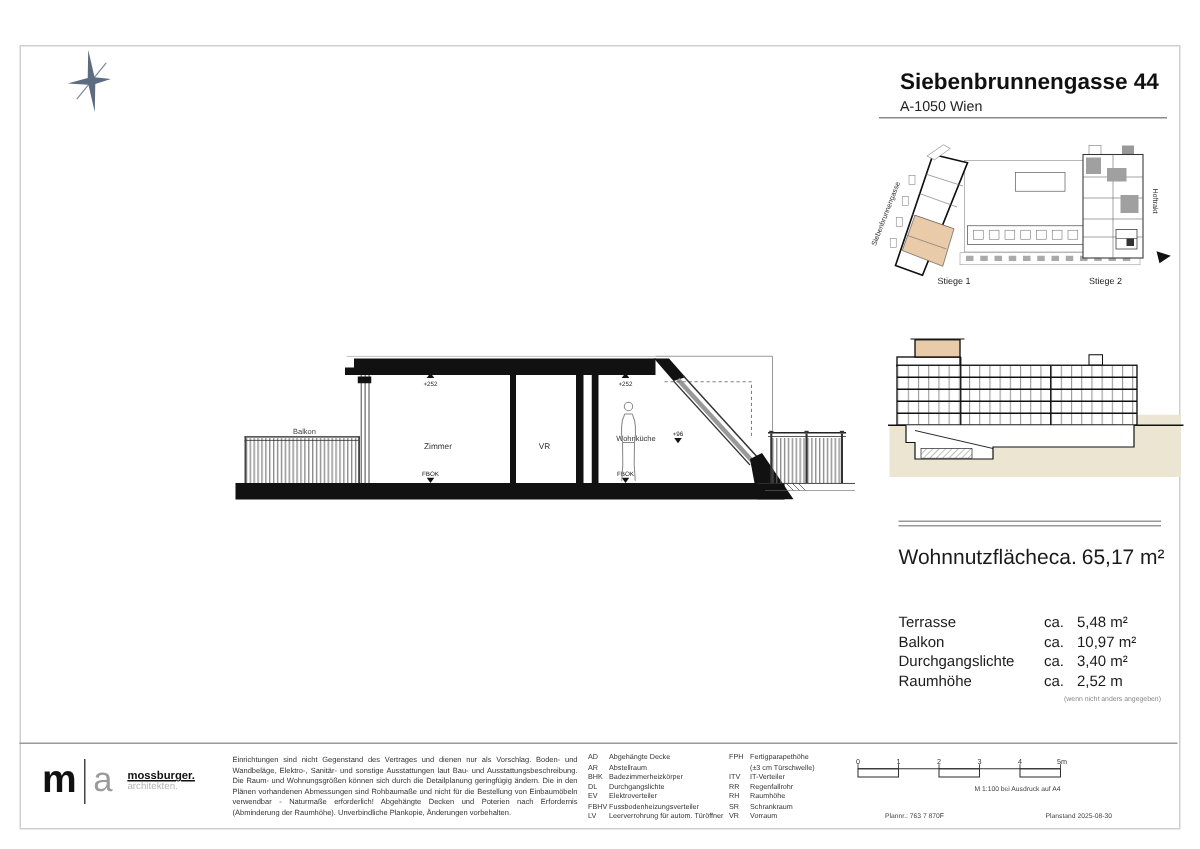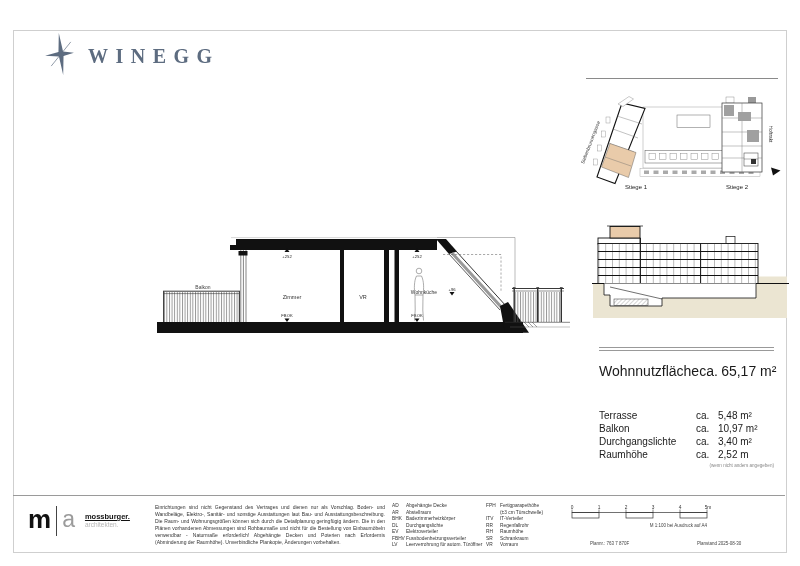--- a/index.html
+++ b/index.html
@@ -53,23 +53,24 @@
 <div class="page">
 
   <div class="abs frame"></div>
 
   <svg class="abs" style="left:38px;top:31px;" width="46" height="46" viewBox="-23 -23 46 46">
     <g transform="rotate(-6)">
       <line x1="-11" y1="11" x2="11" y2="-11" stroke="#5d6c80" stroke-width="0.8" opacity="0.8"></line>
       <path d="M0,-21 L2.3,-2.3 L13,0 L2.3,2.3 L0,21 L-2.3,2.3 L-16,0 L-2.3,-2.3 Z" fill="#5d6c80"></path>
     </g>
   </svg>
-  <div class="abs brandtext">WINEGG</div>
 
   <div class="abs htitle">
+    <h1>Siebenbrunnengasse 44</h1>
+    <p>A-1050 Wien</p>
   </div>
   <div class="abs hline"></div>
 
   <svg class="abs" style="left:580px;top:95px;" width="210" height="103" viewBox="580 95 210 103">
 
     <rect x="643" y="107" width="114" height="61" fill="none" stroke="#888" stroke-width="0.4"></rect>
     <rect x="677" y="115" width="33" height="12.5" fill="#fff" stroke="#666" stroke-width="0.5"></rect>
 
     <rect x="645" y="150.5" width="115" height="12.5" fill="#fff" stroke="#555" stroke-width="0.5"></rect>
     <g stroke="#777" stroke-width="0.4" fill="none">

